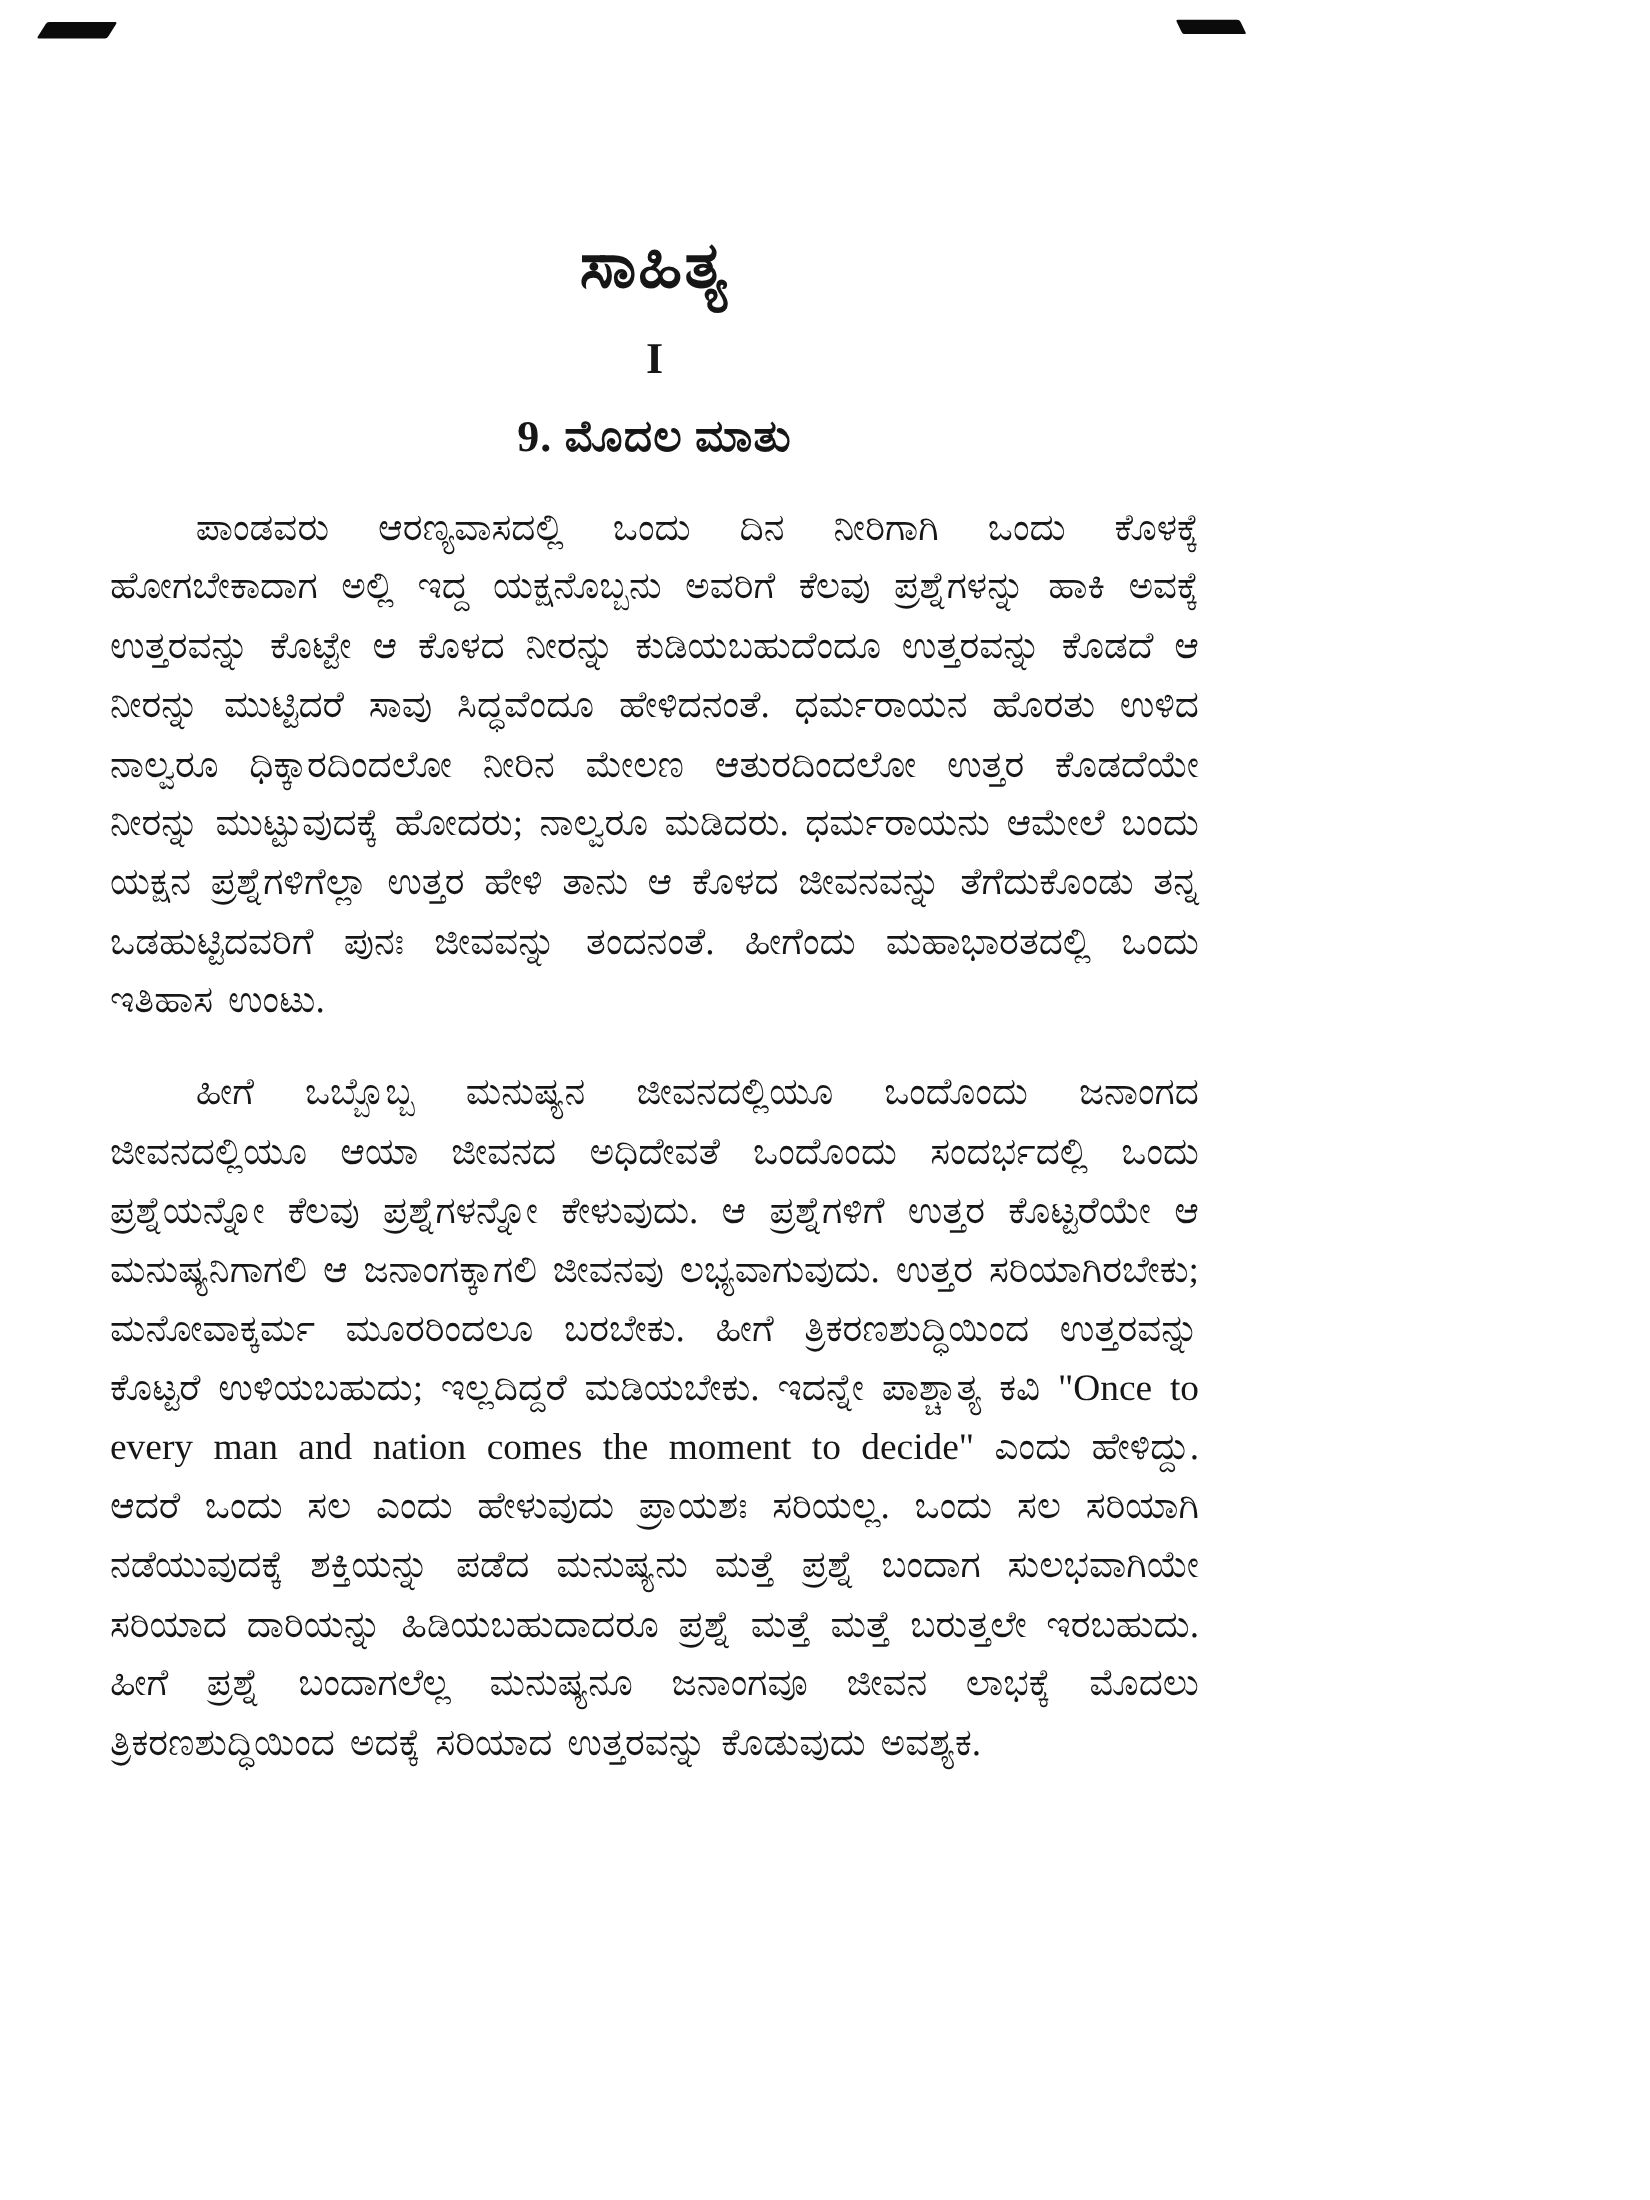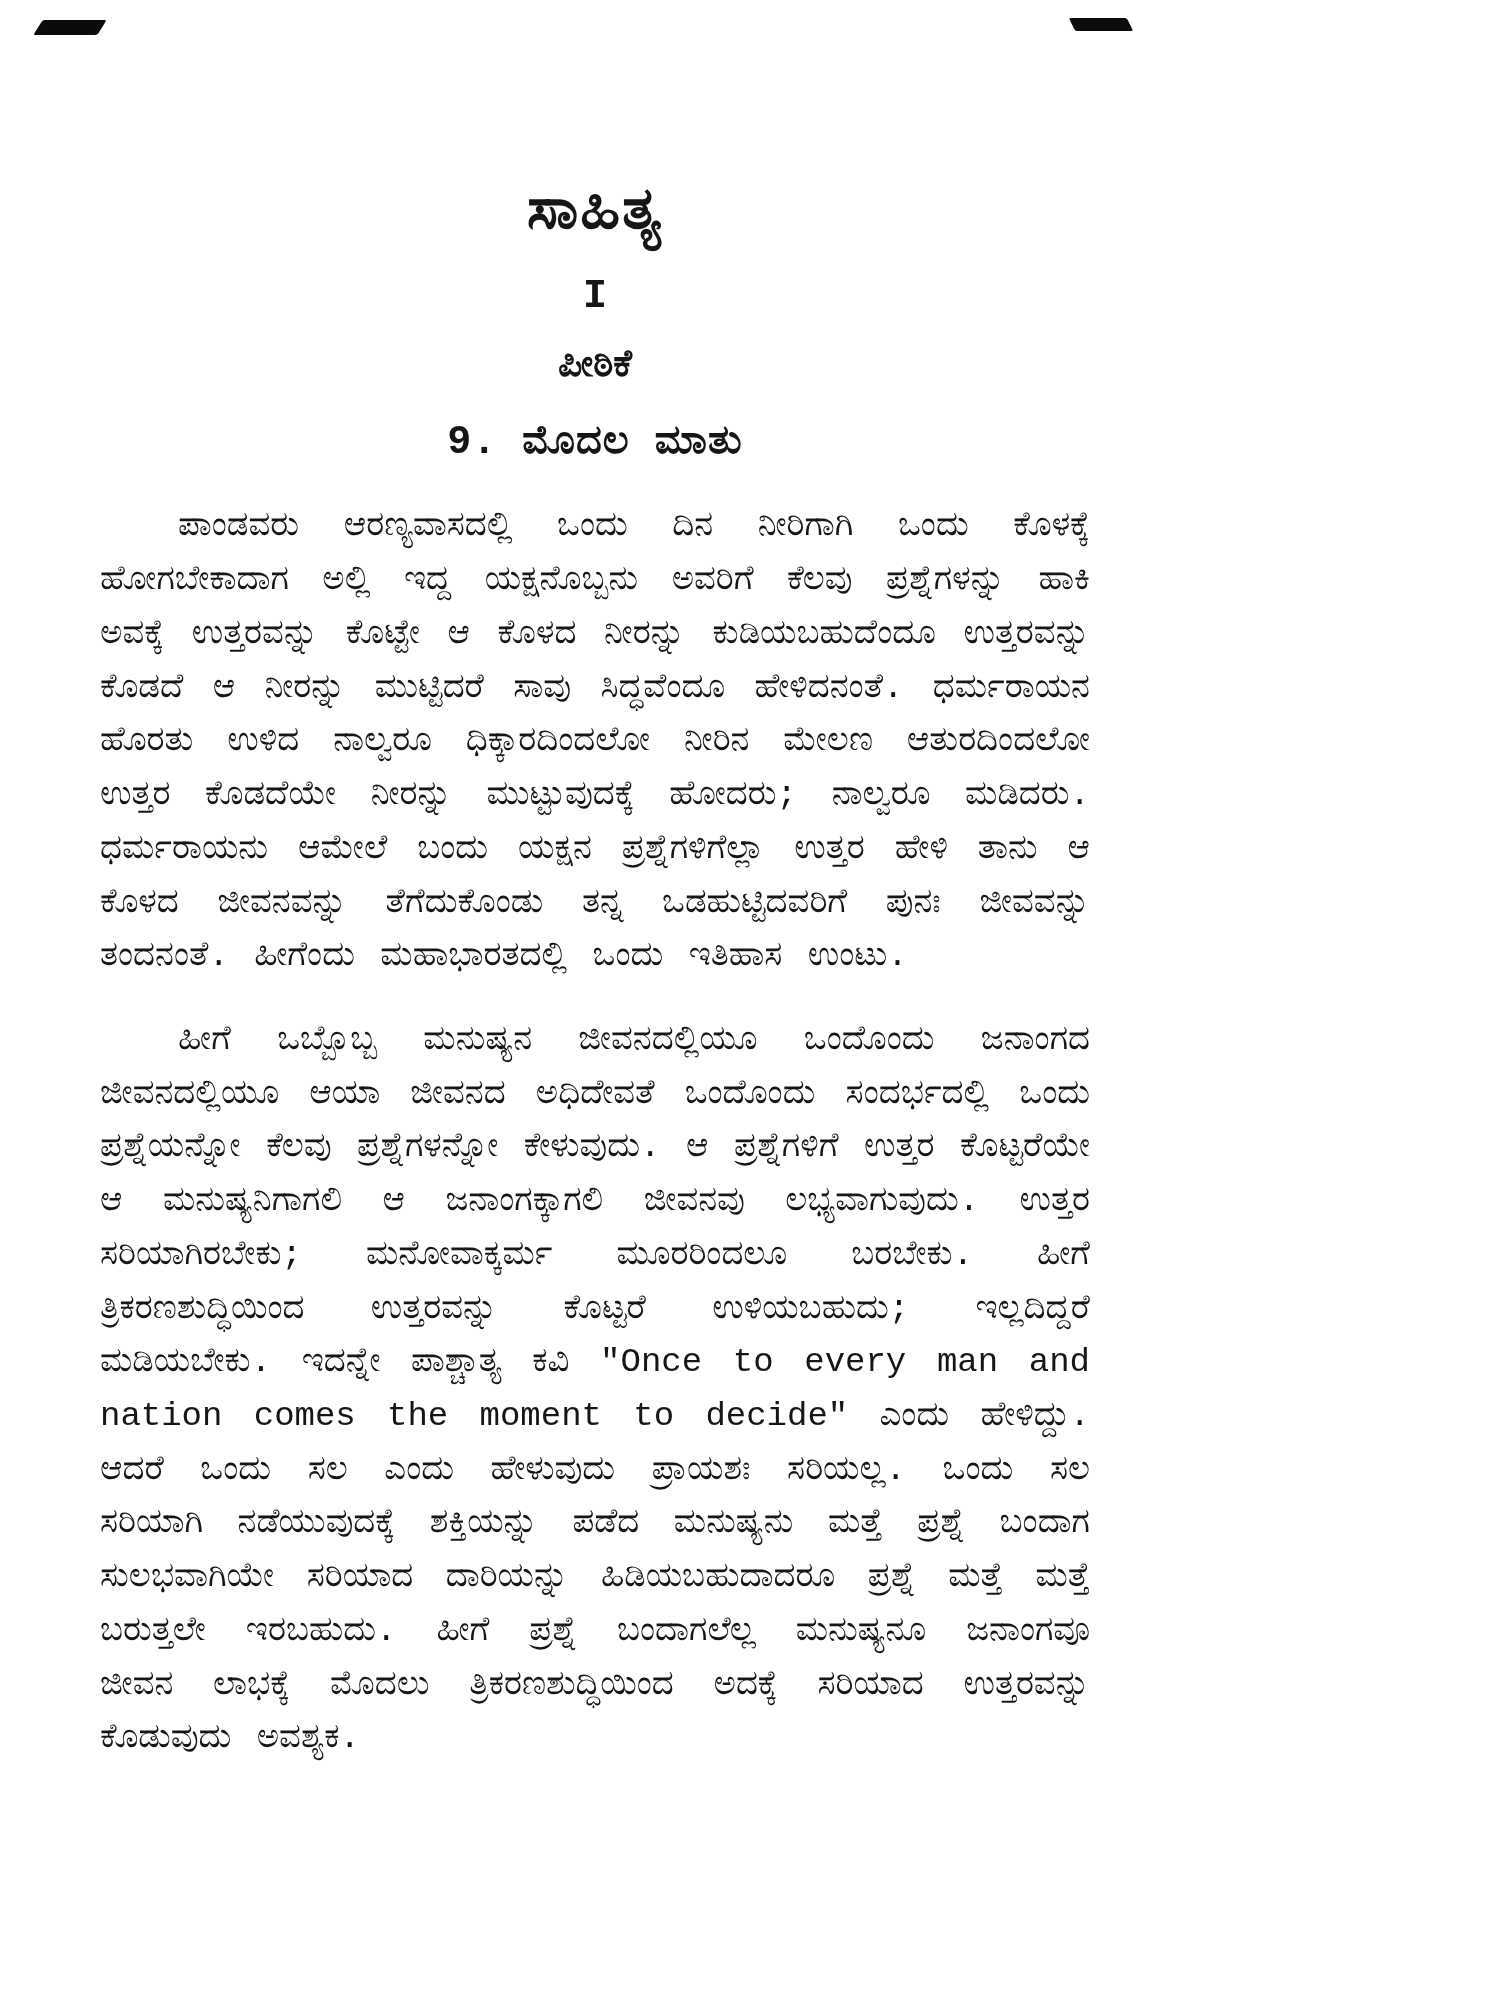--- a/index.html
+++ b/index.html
@@ -16,23 +16,22 @@
   }
 
   
   .artifact { position: absolute; background: #0b0b0b; }
   .artifact.tl { left: 38px;  top: 20px; width: 64px; height: 15px; transform: skewX(-32deg); border-radius: 2px; }
   .artifact.tr { left: 1072px; top: 18px; width: 58px; height: 13px; transform: skewX(26deg);  border-radius: 2px; }
 
   .content {
     position: absolute;
     left: 100px;
-    top: 180px;
+    top: 209px;
     width: 990px;
-    font-family: Liberation Mono, monospace;
   }
 
   .title {
     margin: 0 0 28px 0;
     text-align: center;
     font-size: 58px;
     font-weight: 700;
     letter-spacing: 2px;
     line-height: 1.15;
   }
@@ -80,21 +79,20 @@
 
   <div class="artifact tl"></div>
   <div class="artifact tr"></div>
 
   <div class="content">
 
     <h1 class="title">ಸಾಹಿತ್ಯ</h1>
 
     <div class="numeral">I</div>
 
-    <div class="subtitle">ಪೀಠಿಕೆ</div>
 
     <div class="chapter">9. ಮೊದಲ ಮಾತು</div>
 
     <p class="para">ಪಾಂಡವರು ಆರಣ್ಯವಾಸದಲ್ಲಿ ಒಂದು ದಿನ ನೀರಿಗಾಗಿ ಒಂದು ಕೊಳಕ್ಕೆ ಹೋಗಬೇಕಾದಾಗ ಅಲ್ಲಿ ಇದ್ದ ಯಕ್ಷನೊಬ್ಬನು ಅವರಿಗೆ ಕೆಲವು ಪ್ರಶ್ನೆಗಳನ್ನು ಹಾಕಿ ಅವಕ್ಕೆ ಉತ್ತರವನ್ನು ಕೊಟ್ಟೇ ಆ ಕೊಳದ ನೀರನ್ನು ಕುಡಿಯಬಹುದೆಂದೂ ಉತ್ತರವನ್ನು ಕೊಡದೆ ಆ ನೀರನ್ನು ಮುಟ್ಟಿದರೆ ಸಾವು ಸಿದ್ಧವೆಂದೂ ಹೇಳಿದನಂತೆ. ಧರ್ಮರಾಯನ ಹೊರತು ಉಳಿದ ನಾಲ್ವರೂ ಧಿಕ್ಕಾರದಿಂದಲೋ ನೀರಿನ ಮೇಲಣ ಆತುರದಿಂದಲೋ ಉತ್ತರ ಕೊಡದೆಯೇ ನೀರನ್ನು ಮುಟ್ಟುವುದಕ್ಕೆ ಹೋದರು; ನಾಲ್ವರೂ ಮಡಿದರು. ಧರ್ಮರಾಯನು ಆಮೇಲೆ ಬಂದು ಯಕ್ಷನ ಪ್ರಶ್ನೆಗಳಿಗೆಲ್ಲಾ ಉತ್ತರ ಹೇಳಿ ತಾನು ಆ ಕೊಳದ ಜೀವನವನ್ನು ತೆಗೆದುಕೊಂಡು ತನ್ನ ಒಡಹುಟ್ಟಿದವರಿಗೆ ಪುನಃ ಜೀವವನ್ನು ತಂದನಂತೆ. ಹೀಗೆಂದು ಮಹಾಭಾರತದಲ್ಲಿ ಒಂದು ಇತಿಹಾಸ ಉಂಟು.</p>
 
     <p class="para">ಹೀಗೆ ಒಬ್ಬೊಬ್ಬ ಮನುಷ್ಯನ ಜೀವನದಲ್ಲಿಯೂ ಒಂದೊಂದು ಜನಾಂಗದ ಜೀವನದಲ್ಲಿಯೂ ಆಯಾ ಜೀವನದ ಅಧಿದೇವತೆ ಒಂದೊಂದು ಸಂದರ್ಭದಲ್ಲಿ ಒಂದು ಪ್ರಶ್ನೆಯನ್ನೋ ಕೆಲವು ಪ್ರಶ್ನೆಗಳನ್ನೋ ಕೇಳುವುದು. ಆ ಪ್ರಶ್ನೆಗಳಿಗೆ ಉತ್ತರ ಕೊಟ್ಟರೆಯೇ ಆ ಮನುಷ್ಯನಿಗಾಗಲಿ ಆ ಜನಾಂಗಕ್ಕಾಗಲಿ ಜೀವನವು ಲಭ್ಯವಾಗುವುದು. ಉತ್ತರ ಸರಿಯಾಗಿರಬೇಕು; ಮನೋವಾಕ್ಕರ್ಮ ಮೂರರಿಂದಲೂ ಬರಬೇಕು. ಹೀಗೆ ತ್ರಿಕರಣಶುದ್ಧಿಯಿಂದ ಉತ್ತರವನ್ನು ಕೊಟ್ಟರೆ ಉಳಿಯಬಹುದು; ಇಲ್ಲದಿದ್ದರೆ ಮಡಿಯಬೇಕು. ಇದನ್ನೇ ಪಾಶ್ಚಾತ್ಯ ಕವಿ "Once to every man and nation comes the moment to decide" ಎಂದು ಹೇಳಿದ್ದು. ಆದರೆ ಒಂದು ಸಲ ಎಂದು ಹೇಳುವುದು ಪ್ರಾಯಶಃ ಸರಿಯಲ್ಲ. ಒಂದು ಸಲ ಸರಿಯಾಗಿ ನಡೆಯುವುದಕ್ಕೆ ಶಕ್ತಿಯನ್ನು ಪಡೆದ ಮನುಷ್ಯನು ಮತ್ತೆ ಪ್ರಶ್ನೆ ಬಂದಾಗ ಸುಲಭವಾಗಿಯೇ ಸರಿಯಾದ ದಾರಿಯನ್ನು ಹಿಡಿಯಬಹುದಾದರೂ ಪ್ರಶ್ನೆ ಮತ್ತೆ ಮತ್ತೆ ಬರುತ್ತಲೇ ಇರಬಹುದು. ಹೀಗೆ ಪ್ರಶ್ನೆ ಬಂದಾಗಲೆಲ್ಲ ಮನುಷ್ಯನೂ ಜನಾಂಗವೂ ಜೀವನ ಲಾಭಕ್ಕೆ ಮೊದಲು ತ್ರಿಕರಣಶುದ್ಧಿಯಿಂದ ಅದಕ್ಕೆ ಸರಿಯಾದ ಉತ್ತರವನ್ನು ಕೊಡುವುದು ಅವಶ್ಯಕ.</p>
 
   </div>
 </div>
 

